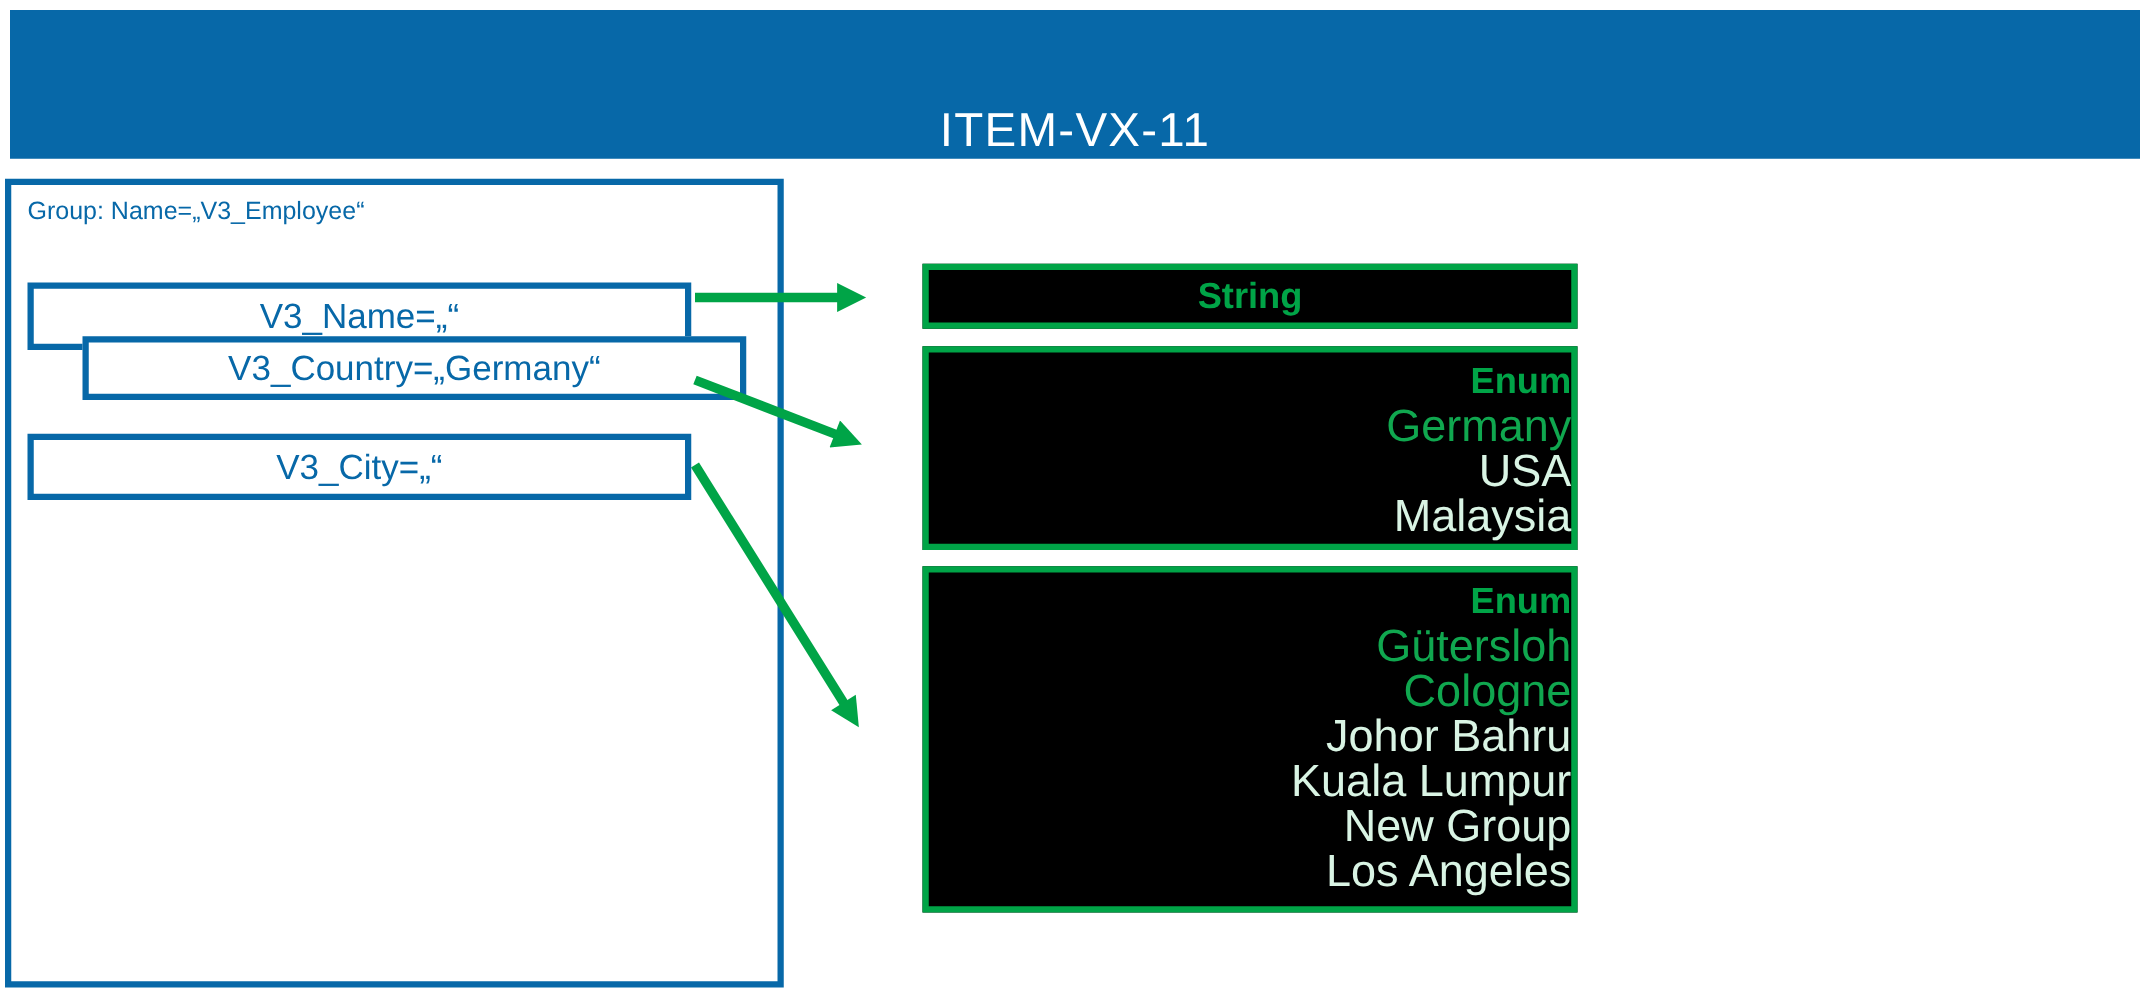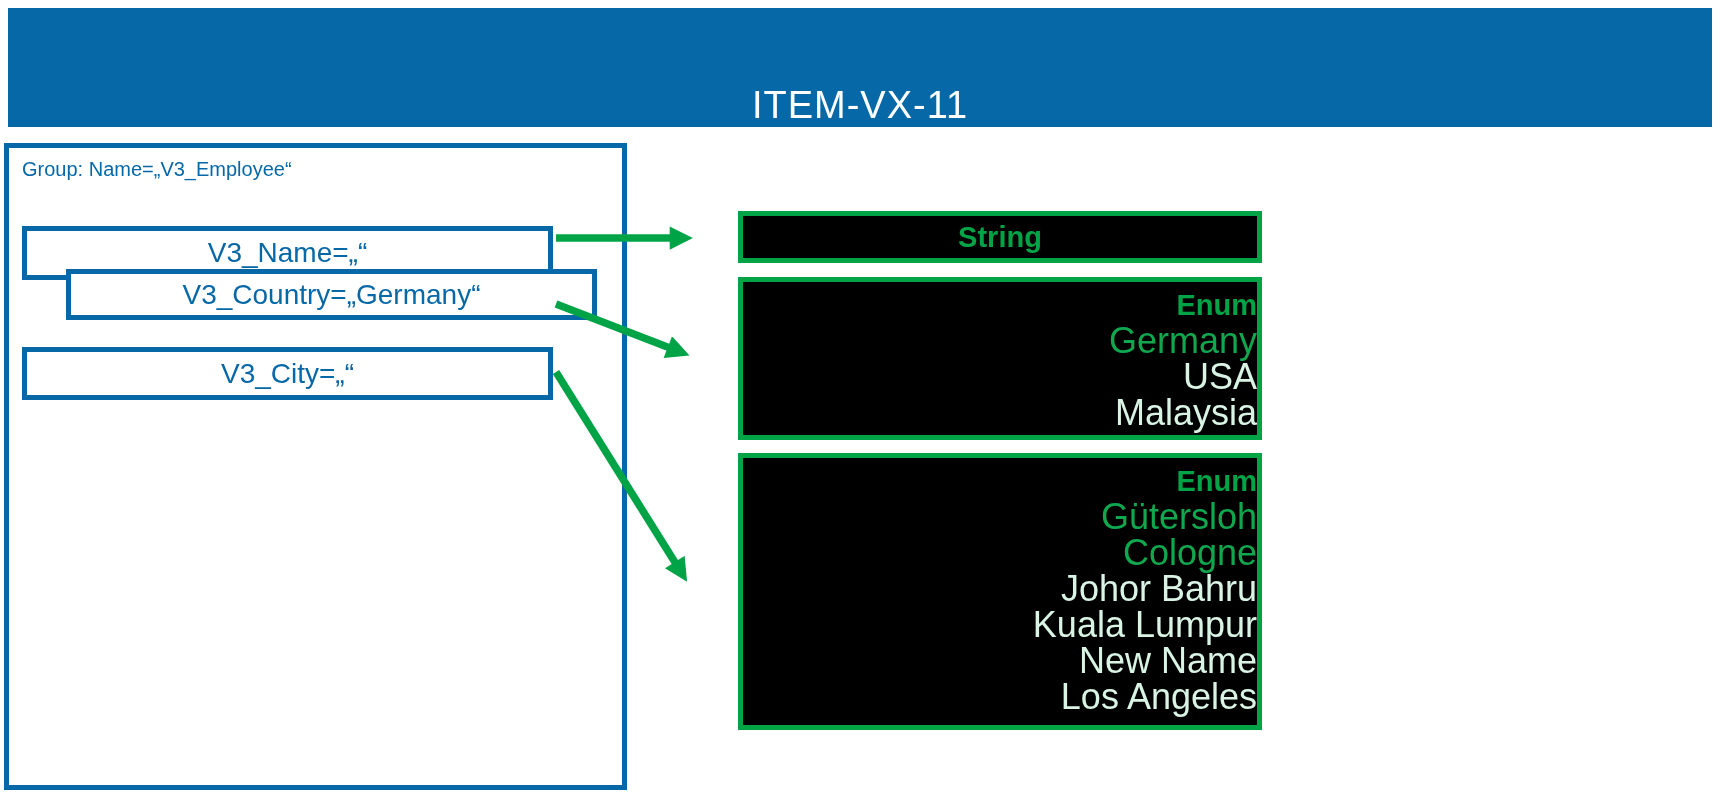--- a/index.html
+++ b/index.html
@@ -135,21 +135,21 @@
     <div class="enum-item faded">USA</div>
     <div class="enum-item faded">Malaysia</div>
   </section>
 
   <section class="type-box enum-city">
     <div class="type-title">Enum</div>
     <div class="enum-item">Gütersloh</div>
     <div class="enum-item">Cologne</div>
     <div class="enum-item faded">Johor Bahru</div>
     <div class="enum-item faded">Kuala Lumpur</div>
-    <div class="enum-item faded">New Name</div>
+    <div class="enum-item faded">New Group</div>
     <div class="enum-item faded">Los Angeles</div>
   </section>
 
   <svg class="arrows" viewBox="0 0 1723 804" xmlns="http://www.w3.org/2000/svg">
     <defs>
       <marker id="ah" viewBox="0 0 10 10" refX="1" refY="5" markerWidth="3.3" markerHeight="3.1" orient="auto" markerUnits="strokeWidth">
         <path d="M0,0 L10,5 L0,10 z" fill="#00a447"></path>
       </marker>
     </defs>
     <line x1="556" y1="238" x2="672" y2="238" stroke="#00a447" stroke-width="7.5" marker-end="url(#ah)"></line>

